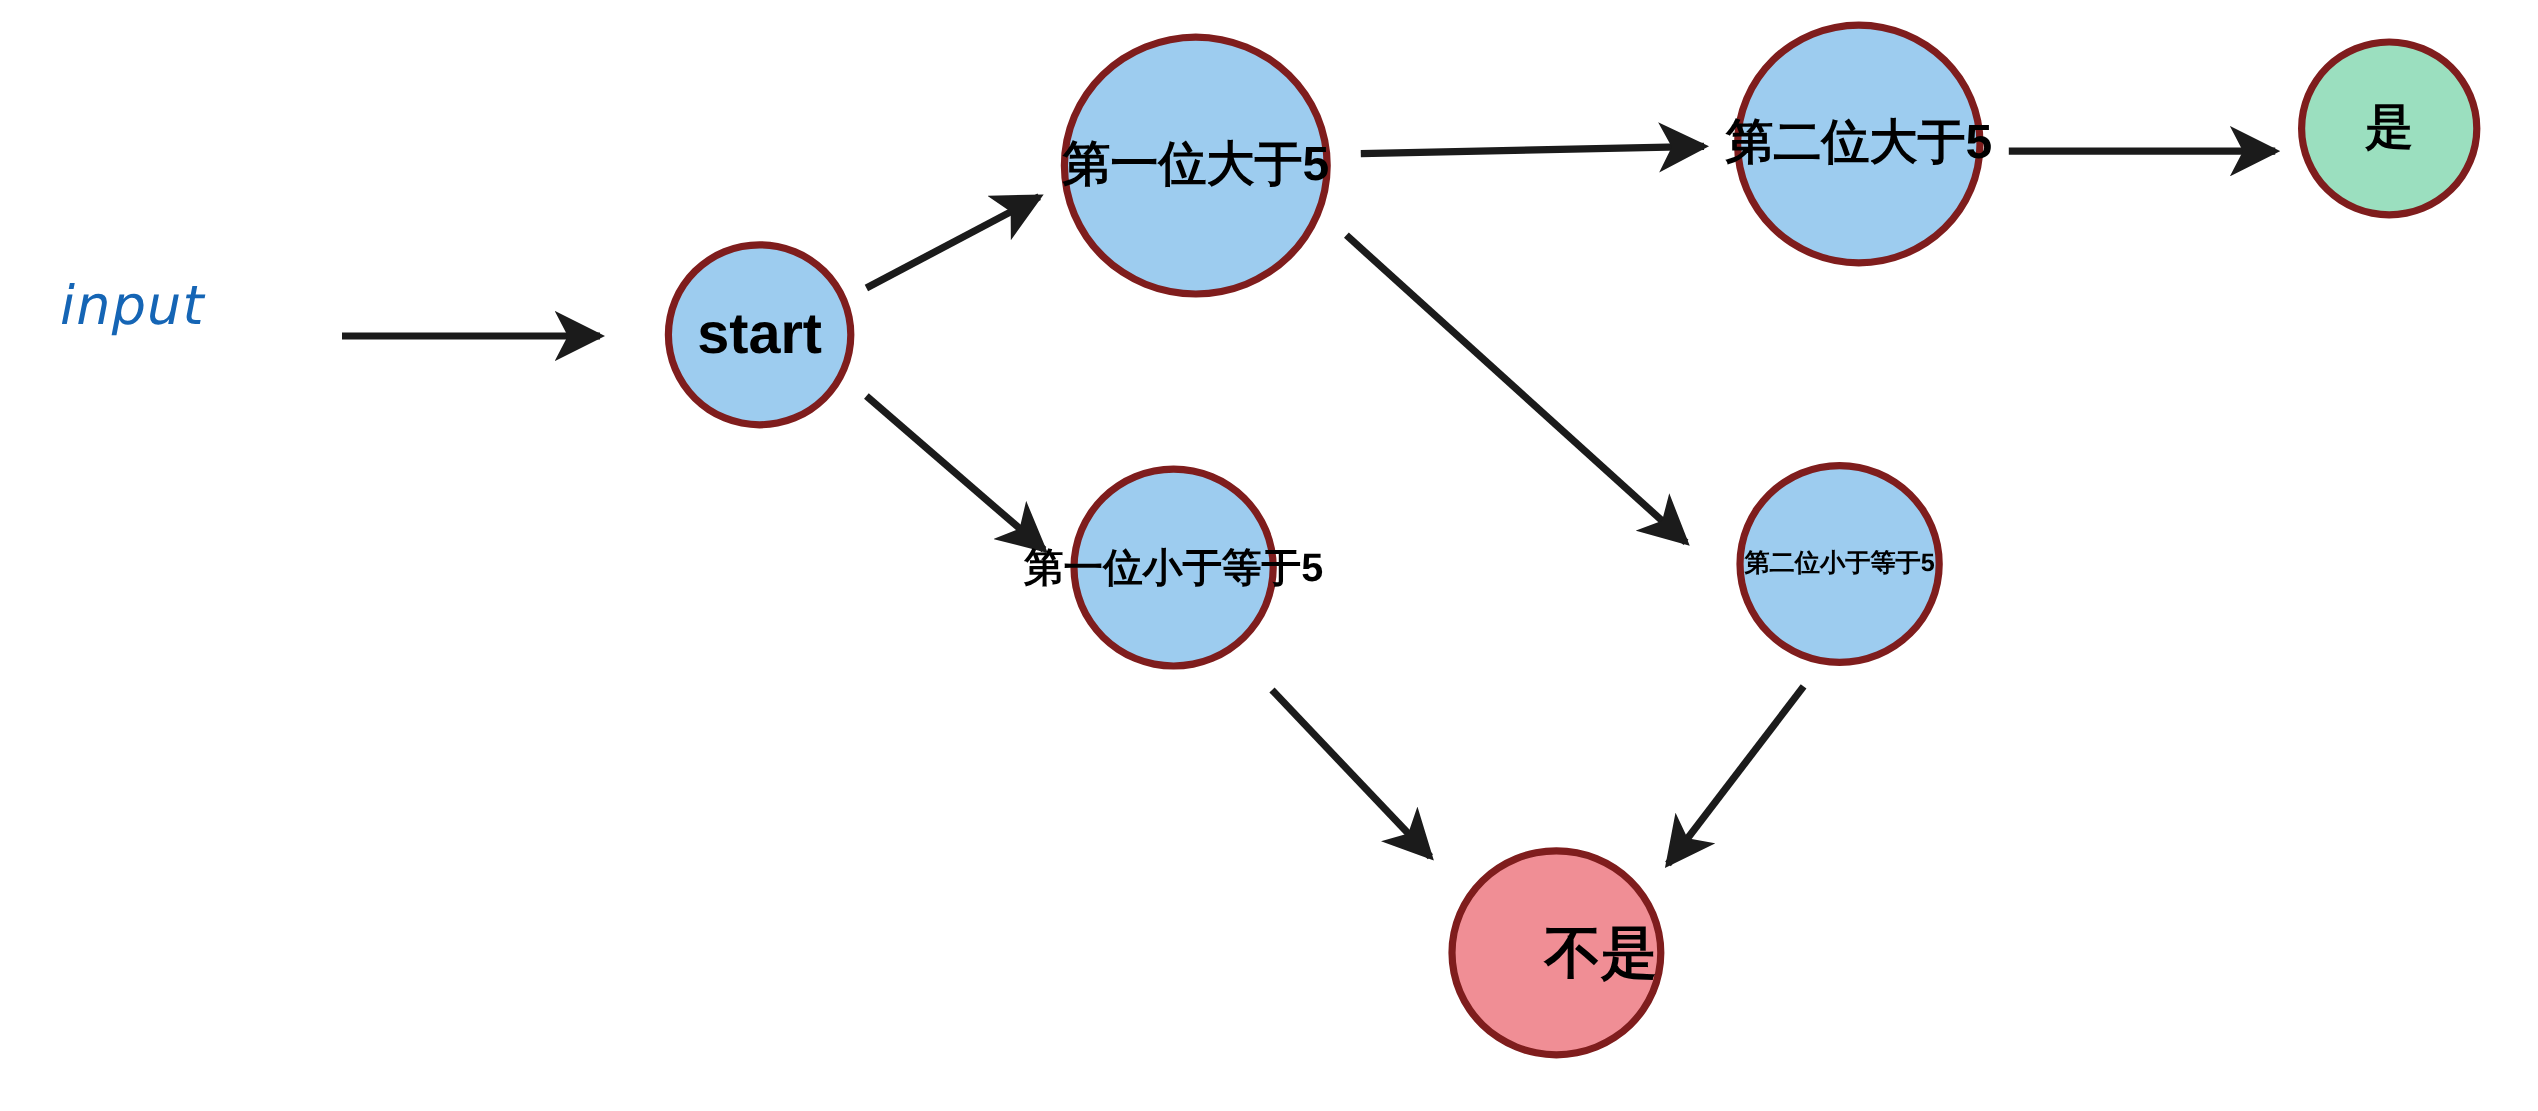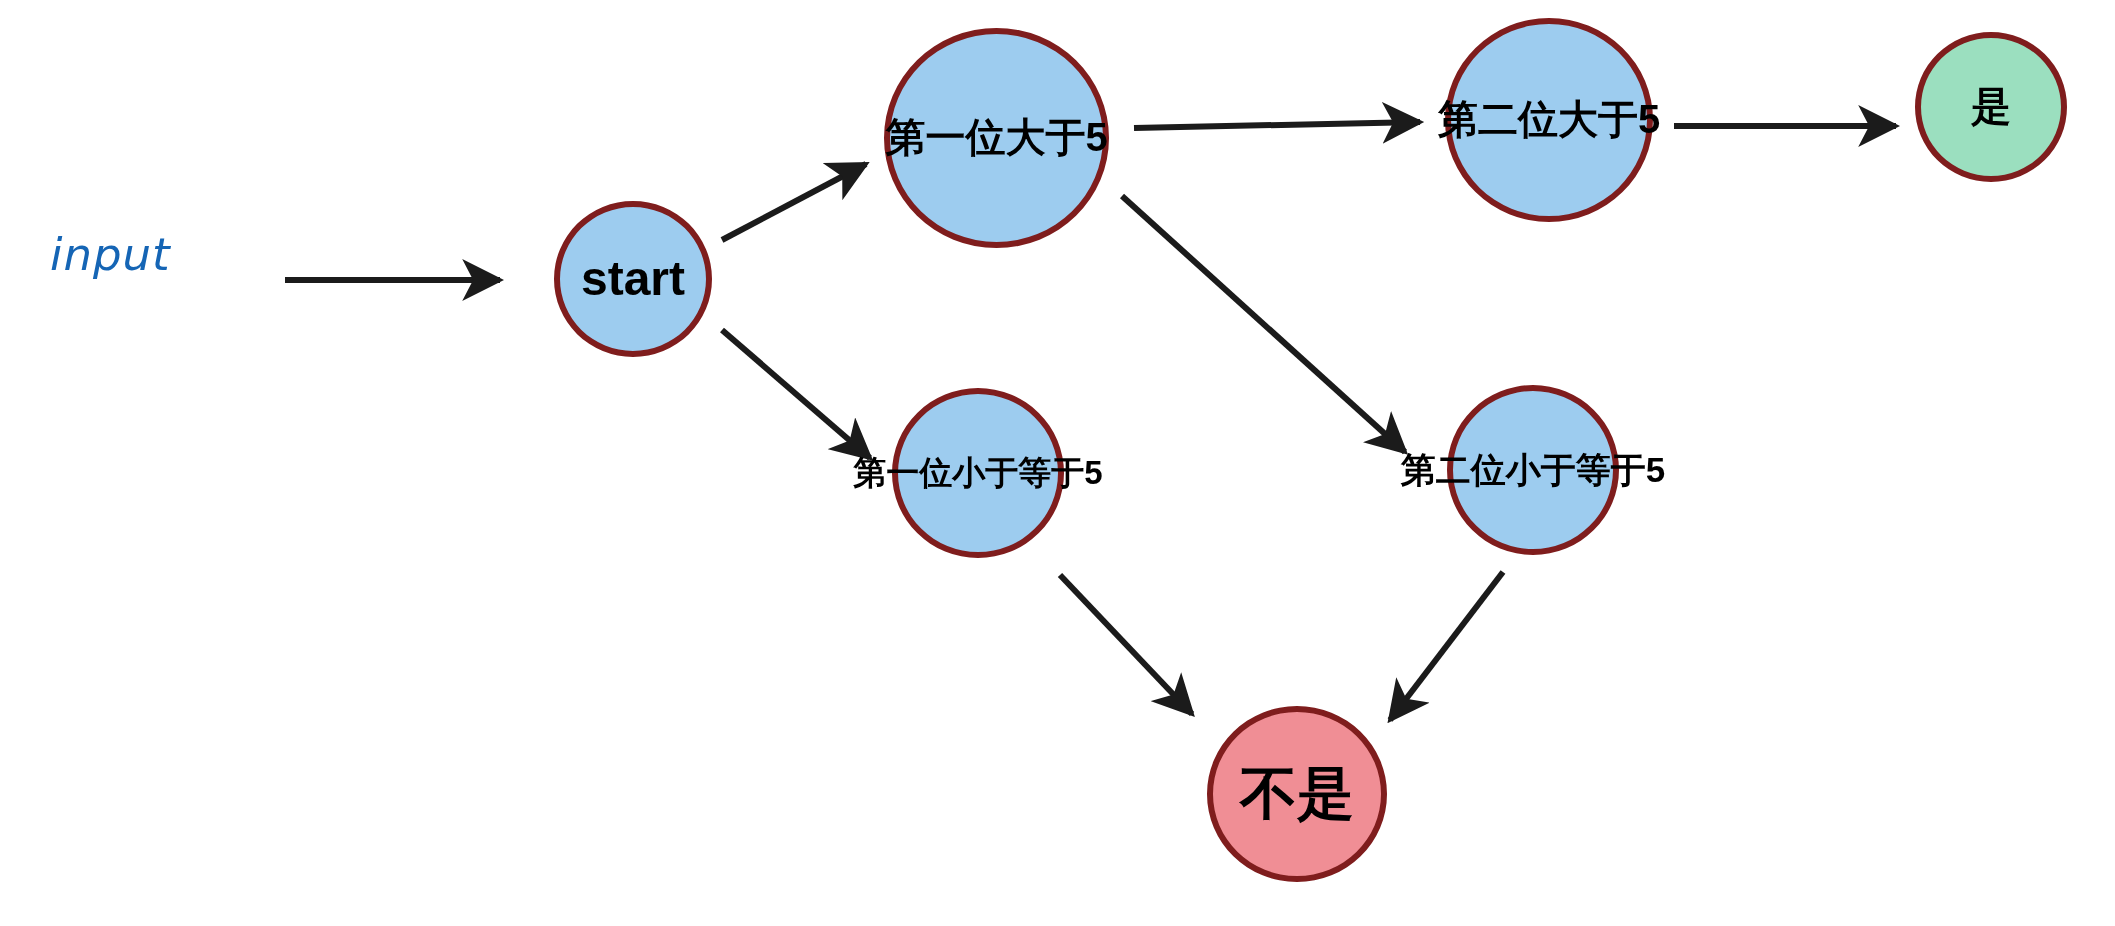--- a/index.html
+++ b/index.html
@@ -64,25 +64,26 @@
   #node-yes {
     left: 1915px; top: 32px; width: 152px; height: 150px;
     font-size: 40px;
   }
   #node-d3 {
     left: 892px; top: 388px; width: 172px; height: 170px;
     font-size: 33px;
   }
   #node-d4 {
     left: 1447px; top: 385px; width: 172px; height: 170px;
-    font-size: 35px;
+    font-size: 21px;
   }
   #node-no {
     left: 1207px; top: 706px; width: 180px; height: 176px;
-    font-size: 57px;
+    font-size: 47px;
+    justify-content: flex-end;
   }
 
   .input-label {
     position: absolute;
     left: 50px;
     top: 228px;
     font-family: "DejaVu Sans", sans-serif;
     font-size: 45px;
     font-style: italic;
     font-weight: 500;

